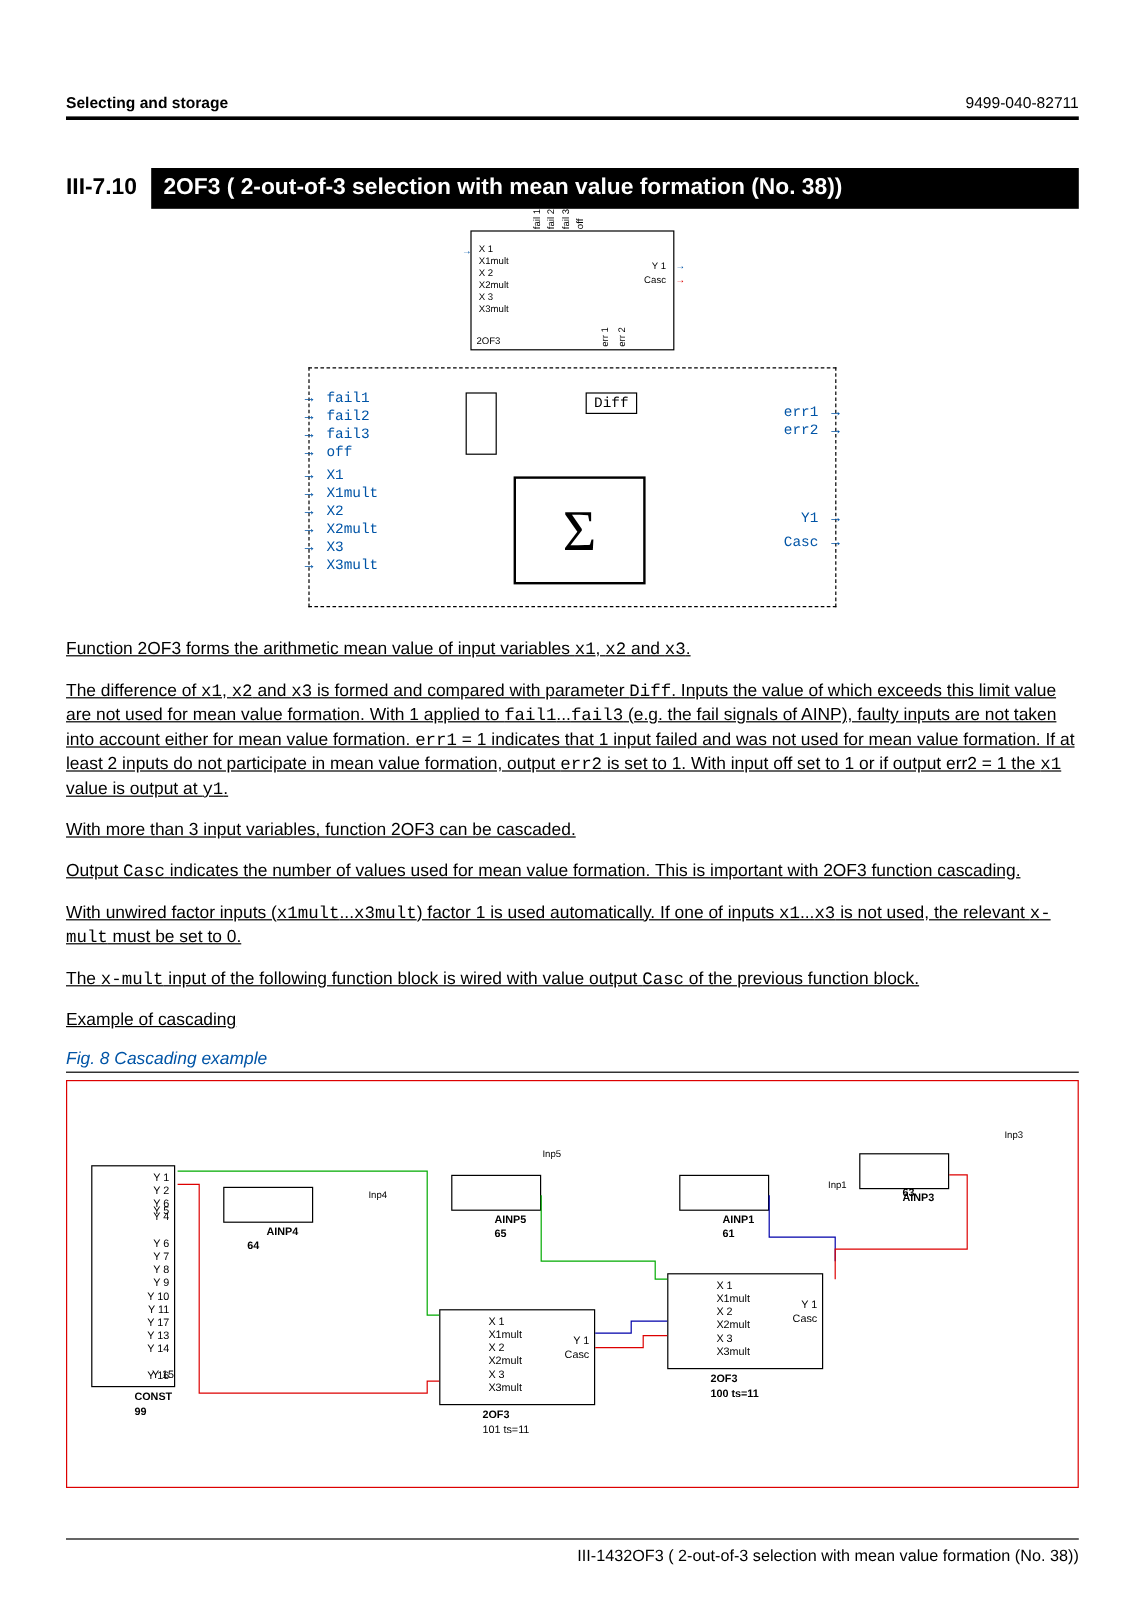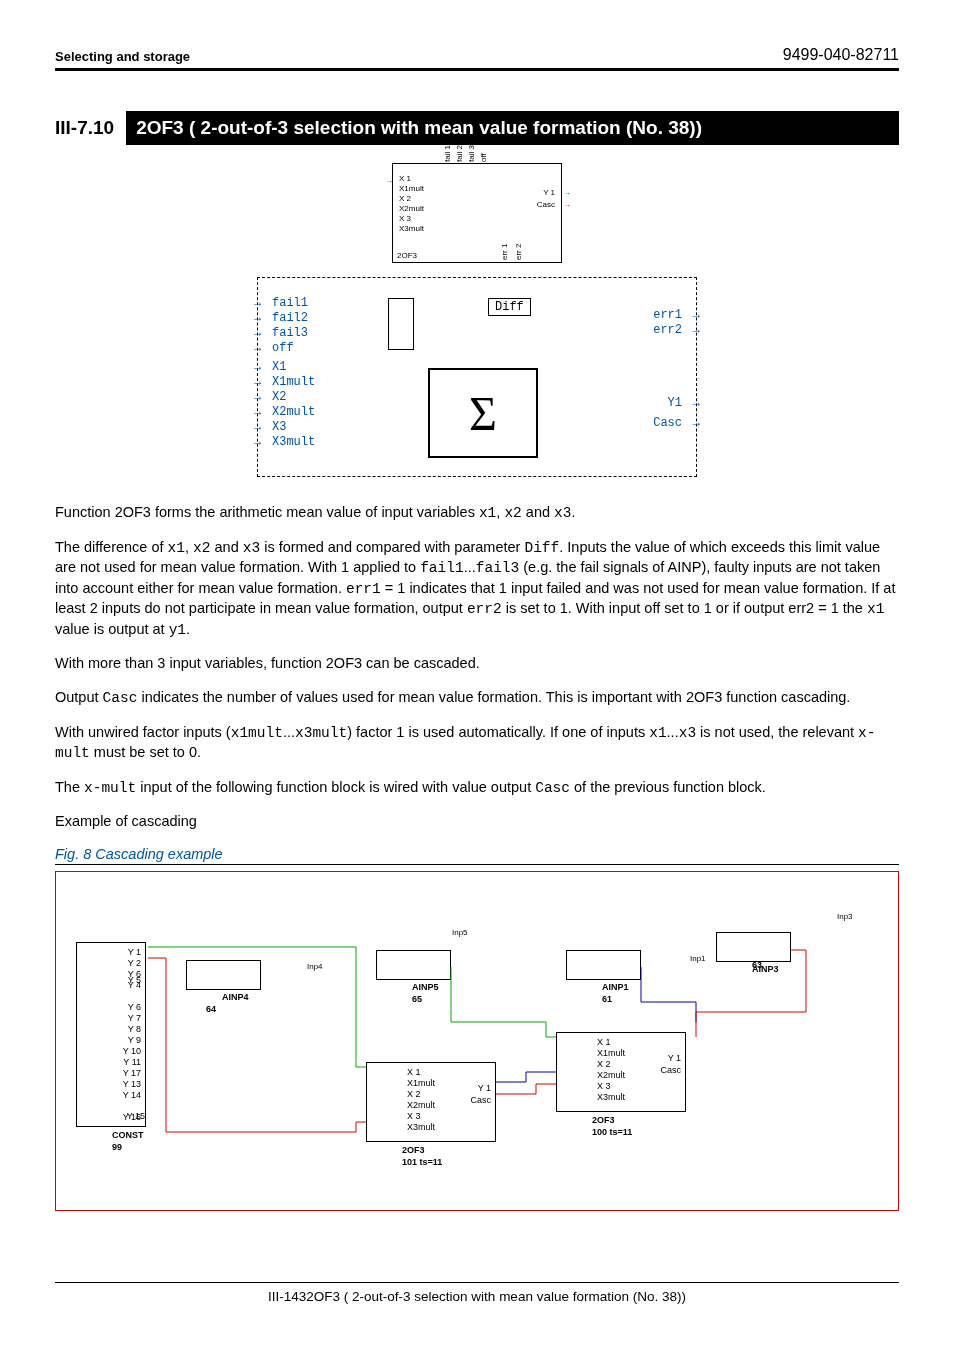--- a/index.html
+++ b/index.html
@@ -13,21 +13,21 @@
     padding: 46px 55px 0 55px;
   }
   .header-row {
     display: flex;
     justify-content: space-between;
     align-items: flex-end;
     font-size: 13px;
     padding-bottom: 4px;
   }
   .header-left { font-weight: bold; }
-  .header-right { font-size: 16px; }
+  .header-right { font-size: 13px; margin-top: 32px; }
   .hr-thick { border: none; border-top: 3px solid #000; margin-bottom: 40px; }
   .section-row { display: flex; align-items: flex-end; margin-bottom: 18px; }
   .section-num {
     font-weight: bold;
     font-size: 19px;
     padding: 6px 12px 6px 0;
     white-space: nowrap;
   }
   .section-title {
     flex: 1;
@@ -37,40 +37,40 @@
     font-size: 19px;
     padding: 6px 10px;
   }
   .diagram-area {
     display: flex;
     flex-direction: column;
     align-items: center;
     gap: 14px;
     margin: 10px 0 26px 0;
   }
-  p { font-size: 14.5px; line-height: 1.35; margin-bottom: 14px; }
+  p { font-size: 14.5px; line-height: 1.35; margin-bottom: 14px; text-decoration: underline; }
   .mono { font-family: "Courier New", monospace; }
   .fig-caption { color: #0054a6; font-style: italic; font-size: 14.5px; margin-bottom: 2px; }
   .fig-hr { border: none; border-top: 1px solid #000; margin-bottom: 6px; }
   .fig8-box {
     width: 100%;
     height: 340px;
     border: 1px solid #d00;
     position: relative;
     font-size: 9px;
     color: #000;
   }
   .footer {
     position: absolute;
     bottom: 46px;
     left: 55px;
     right: 55px;
   }
   .footer-hr { border: none; border-top: 1px solid #000; margin-bottom: 6px; }
-  .footer-row { display: flex; justify-content: center; font-size: 13.5px; }
+  .footer-row { display: flex; justify-content: flex-end; font-size: 13.5px; }
 
   
   .block-small { border: 1px solid #000; width: 170px; height: 100px; position: relative; font-size: 8px; font-family: Arial, sans-serif; }
   .block-small .lbl { position: absolute; white-space: nowrap; }
   .arrow-blue { color: #0054a6; }
 
   
   .block-large { border: 1px dashed #000; width: 440px; height: 200px; position: relative; font-family: "Courier New", monospace; font-size: 12px; }
   .sigma-box { position: absolute; border: 2px solid #000; left: 170px; top: 90px; width: 110px; height: 90px; display:flex; align-items:center; justify-content:center; font-size: 48px; font-family: serif; }
   .diff-box { position: absolute; border: 1px solid #000; left: 230px; top: 20px; padding: 1px 6px; }
@@ -228,21 +228,21 @@
     <span class="fl" style="left:4px; top:4px;">X 1</span>
     <span class="fl" style="left:4px; top:15px;">X1mult</span>
     <span class="fl" style="left:4px; top:26px;">X 2</span>
     <span class="fl" style="left:4px; top:37px;">X2mult</span>
     <span class="fl" style="left:4px; top:48px;">X 3</span>
     <span class="fl" style="left:4px; top:59px;">X3mult</span>
     <span class="fl" style="right:4px; top:20px;">Y 1</span>
     <span class="fl" style="right:4px; top:32px;">Casc</span>
   </div>
   <span class="fl" style="left:310px; top:273px; font-weight:bold;">2OF3</span>
-  <span class="fl" style="left:310px; top:285px; font-weight:bold;">101 ts=11</span>
+  <span class="fl" style="left:310px; top:285px; font-weight:normal;">101 ts=11</span>
 
   <div class="fb" style="left:500px; top:160px; width:130px; height:80px;">
     <span class="fl" style="left:4px; top:4px;">X 1</span>
     <span class="fl" style="left:4px; top:15px;">X1mult</span>
     <span class="fl" style="left:4px; top:26px;">X 2</span>
     <span class="fl" style="left:4px; top:37px;">X2mult</span>
     <span class="fl" style="left:4px; top:48px;">X 3</span>
     <span class="fl" style="left:4px; top:59px;">X3mult</span>
     <span class="fl" style="right:4px; top:20px;">Y 1</span>
     <span class="fl" style="right:4px; top:32px;">Casc</span>

